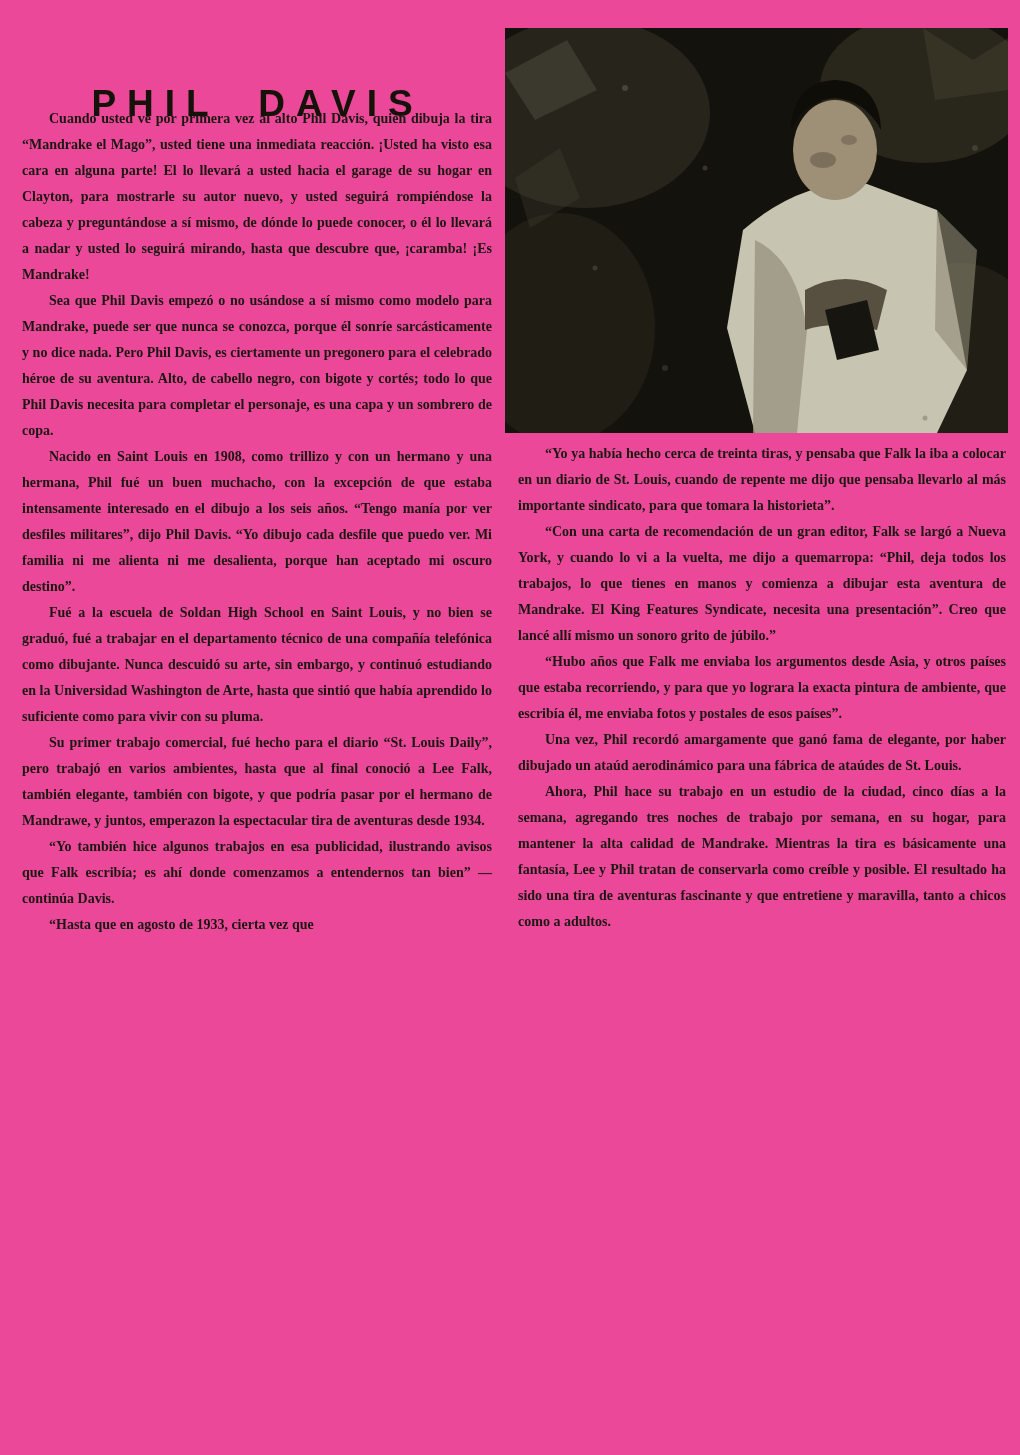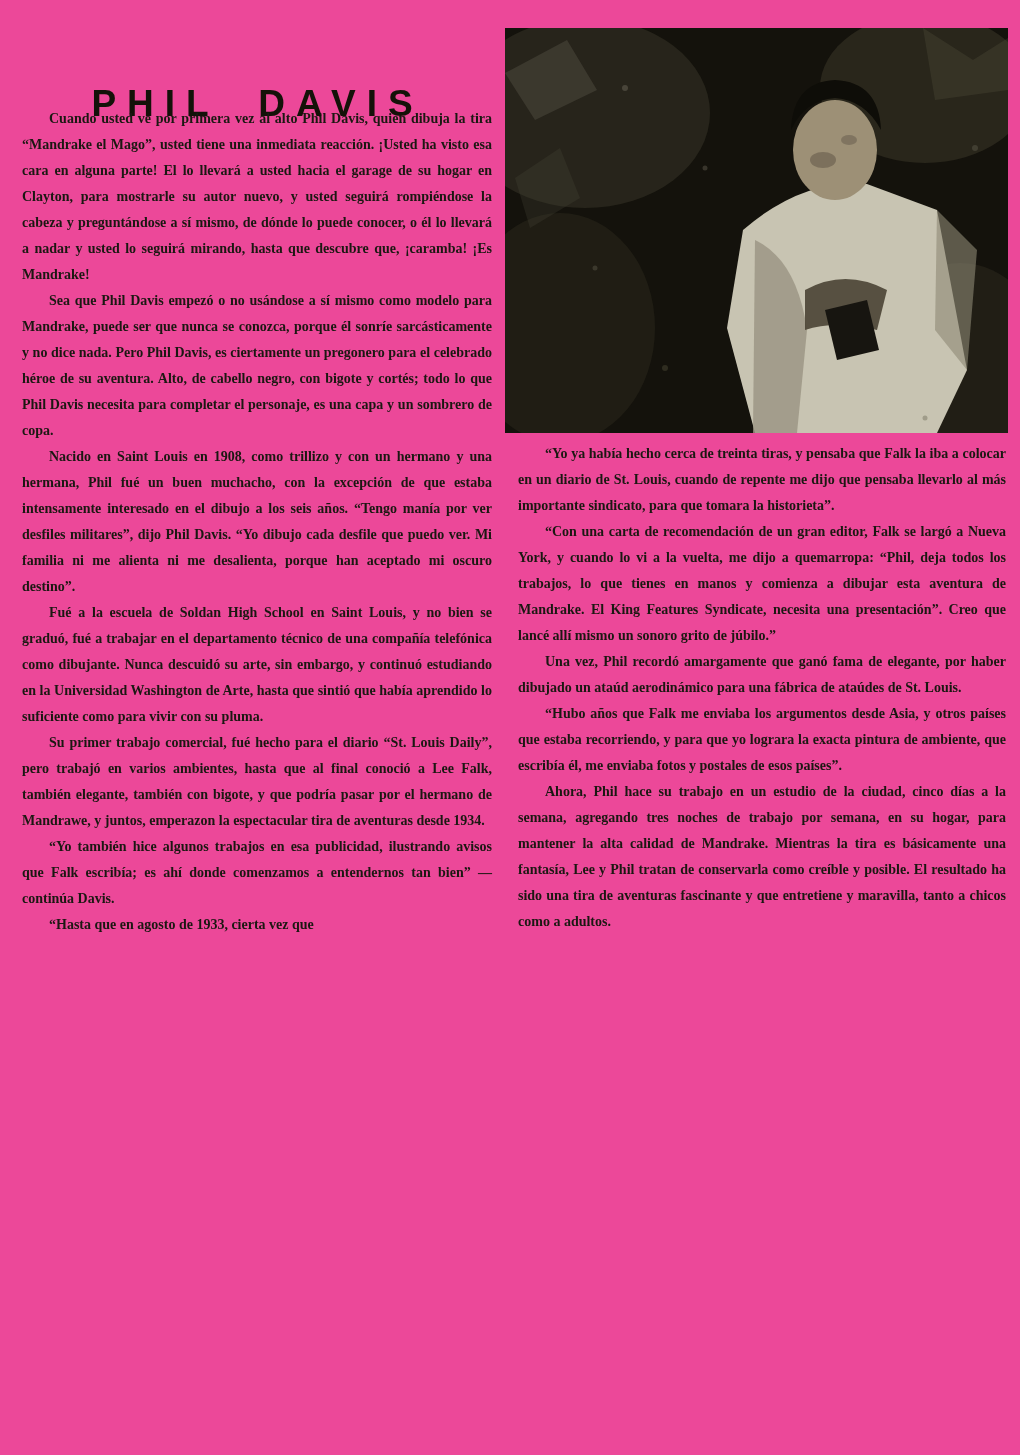--- a/index.html
+++ b/index.html
@@ -108,18 +108,18 @@
     <p>Nacido en Saint Louis en 1908, como trillizo y con un hermano y una hermana, Phil fué un buen muchacho, con la excepción de que estaba intensamente interesado en el dibujo a los seis años. “Tengo manía por ver desfiles militares”, dijo Phil Davis. “Yo dibujo cada desfile que puedo ver. Mi familia ni me alienta ni me desalienta, porque han aceptado mi oscuro destino”.</p>
     <p>Fué a la escuela de Soldan High School en Saint Louis, y no bien se graduó, fué a trabajar en el departamento técnico de una compañía telefónica como dibujante. Nunca descuidó su arte, sin embargo, y continuó estudiando en la Universidad Washington de Arte, hasta que sintió que había aprendido lo suficiente como para vivir con su pluma.</p>
     <p>Su primer trabajo comercial, fué hecho para el diario “St. Louis Daily”, pero trabajó en varios ambientes, hasta que al final conoció a Lee Falk, también elegante, también con bigote, y que podría pasar por el hermano de Mandrawe, y juntos, emperazon la espectacular tira de aventuras desde 1934.</p>
     <p>“Yo también hice algunos trabajos en esa publicidad, ilustrando avisos que Falk escribía; es ahí donde comenzamos a entendernos tan bien” —continúa Davis.</p>
     <p>“Hasta que en agosto de 1933, cierta vez que</p>
   </div>
 
   <div class="col col-right">
     <p>“Yo ya había hecho cerca de treinta tiras, y pensaba que Falk la iba a colocar en un diario de St. Louis, cuando de repente me dijo que pensaba llevarlo al más importante sindicato, para que tomara la historieta”.</p>
     <p>“Con una carta de recomendación de un gran editor, Falk se largó a Nueva York, y cuando lo vi a la vuelta, me dijo a quemarropa: “Phil, deja todos los trabajos, lo que tienes en manos y comienza a dibujar esta aventura de Mandrake. El King Features Syndicate, necesita una presentación”. Creo que lancé allí mismo un sonoro grito de júbilo.”</p>
+    <p>“Hubo años que Falk me enviaba los argumentos desde Asia, y otros países que estaba recorriendo, y para que yo lograra la exacta pintura de ambiente, que escribía él, me enviaba fotos y postales de esos países”.</p>
     <p>Una vez, Phil recordó amargamente que ganó fama de elegante, por haber dibujado un ataúd aerodinámico para una fábrica de ataúdes de St. Louis.</p>
-    <p>“Hubo años que Falk me enviaba los argumentos desde Asia, y otros países que estaba recorriendo, y para que yo lograra la exacta pintura de ambiente, que escribía él, me enviaba fotos y postales de esos países”.</p>
     <p>Ahora, Phil hace su trabajo en un estudio de la ciudad, cinco días a la semana, agregando tres noches de trabajo por semana, en su hogar, para mantener la alta calidad de Mandrake. Mientras la tira es básicamente una fantasía, Lee y Phil tratan de conservarla como creíble y posible. El resultado ha sido una tira de aventuras fascinante y que entretiene y maravilla, tanto a chicos como a adultos.</p>
   </div>
 
 </div>
 
 </body></html>

